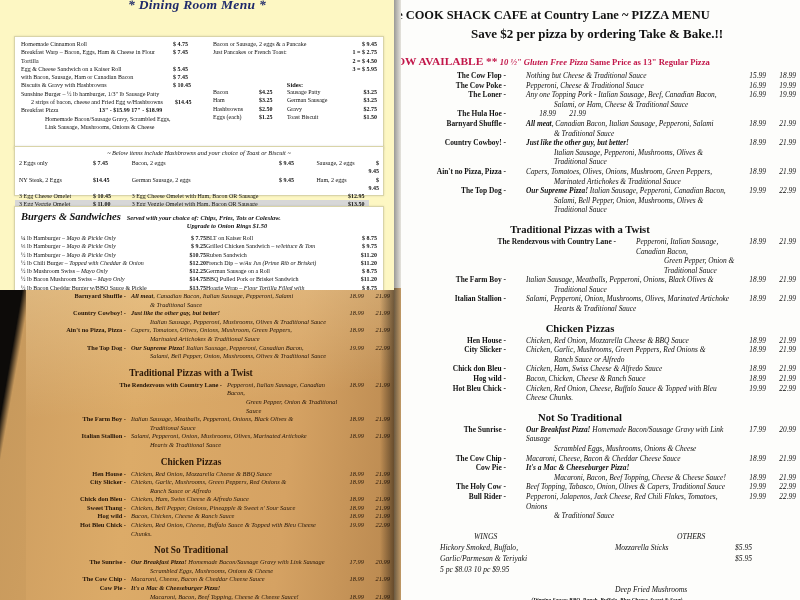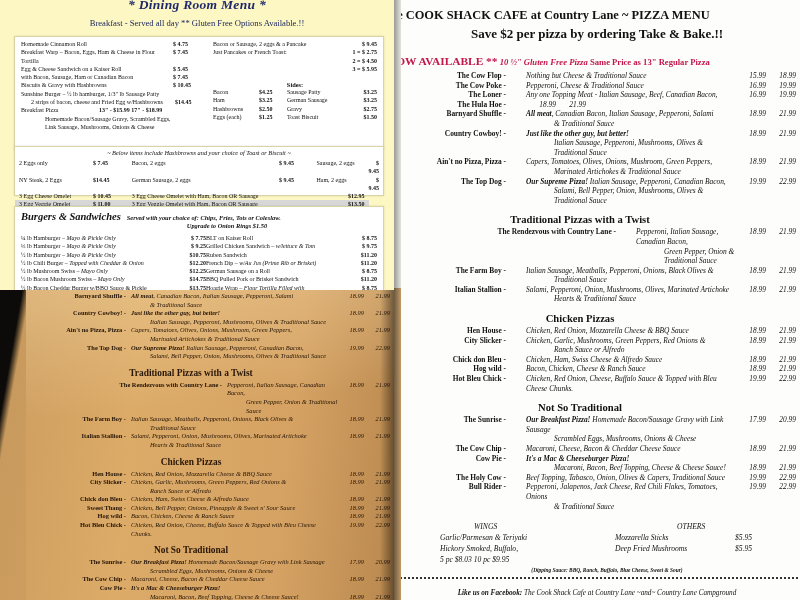--- a/index.html
+++ b/index.html
@@ -82,21 +82,20 @@
   .wings{font-style:italic;font-weight:normal;font-size:7.6px;line-height:11px;}
 </style>
 </head>
 <body>
 
 <div class="page">
 
   <div class="scanYellow">
 
     <div class="y-title">* Dining Room Menu *</div>
-    <div class="y-sub">Breakfast - Served all day ** Gluten Free Options Available.!!</div>
 
     <div class="whitecard" id="bkcard">
       <div style="display:flex;padding:3px 6px 0 6px;">
 
         <div style="width:188px;">
           <table class="mini">
             <tbody id="bkleft">
                 <tr>
                   <td style="width:152px;">Homemade Cinnamon Roll</td>
                   <td class="pr">$ 4.75</td>
@@ -523,26 +522,27 @@
           <div class="pp">18.99</div>
         </div>
         <div class="prow">
           <div class="pname">The Cow Poke -</div>
           <div class="pdesc">Pepperoni, Cheese &amp; Traditional Sauce</div>
           <div class="pp">16.99</div>
           <div class="pp">19.99</div>
         </div>
         <div class="prow">
           <div class="pname">The Loner -</div>
-          <div class="pdesc">Any one Topping Meat - Italian Sausage, Beef, Canadian Bacon,</div>
+          <div class="pdesc">Any one Topping Pork - Italian Sausage, Beef, Canadian Bacon,</div>
           <div class="pp">16.99</div>
           <div class="pp">19.99</div>
         </div>
         <div class="prow">
           <div class="pname"></div>
+          <div class="pdesc" style="padding-left: 28px;">Salami, or Ham, Cheese &amp; Traditional Sauce</div>
           <div class="pp"></div>
           <div class="pp"></div>
         </div>
         <div class="prow">
           <div class="pname">The Hula Hoe -</div>
           <div class="pp">18.99</div>
           <div class="pp">21.99</div>
         </div>
         <div class="prow">
           <div class="pname">Barnyard Shuffle -</div>
@@ -713,33 +713,33 @@
           <div class="pname"></div>
           <div class="pdesc" style="padding-left: 28px;">&amp; Traditional Sauce</div>
           <div class="pp"></div>
           <div class="pp"></div>
         </div>
       </div>
 
     <div style="display:flex;margin-top:10px;padding-left:46px;padding-right:10px;">
       <div style="width:175px;">
         <div class="wings" style="padding-left:34px;">WINGS</div>
+        <div class="wings">Hickory Smoked, Buffalo,</div>
         <div class="wings">Garlic/Parmesan &amp; Teriyaki</div>
-        <div class="wings">Hickory Smoked, Buffalo,</div>
         <div class="wings">5 pc $8.03      10 pc $9.95</div>
       </div>
       <div style="flex:1;">
         <div class="wings" style="padding-left:62px;">OTHERS</div>
         <div id="othersbody">
             <div class="wings" style="display: flex; align-items: flex-end;">
               <div style="width: 120px;">Mozzarella Sticks</div>
               <div>$5.95</div>
             </div>
             <div class="wings" style="display: flex;">
-              <div style="width: 120px;">Deep Fried Mushrooms</div>
+              <div style="width: 120px; margin-top: 31px;">Deep Fried Mushrooms</div>
               <div>$5.95</div>
             </div>
           </div>
       </div>
     </div>
     <div style="text-align:center;font-size:5.4px;font-weight:bold;font-style:italic;margin-top:2px;margin-left:20px;">(Dipping Sauce: BBQ, Ranch, Buffalo, Blue Cheese, Sweet &amp; Sour)</div>
 
     <div class="dots"></div>
 
     <div style="margin-top:9px;">

